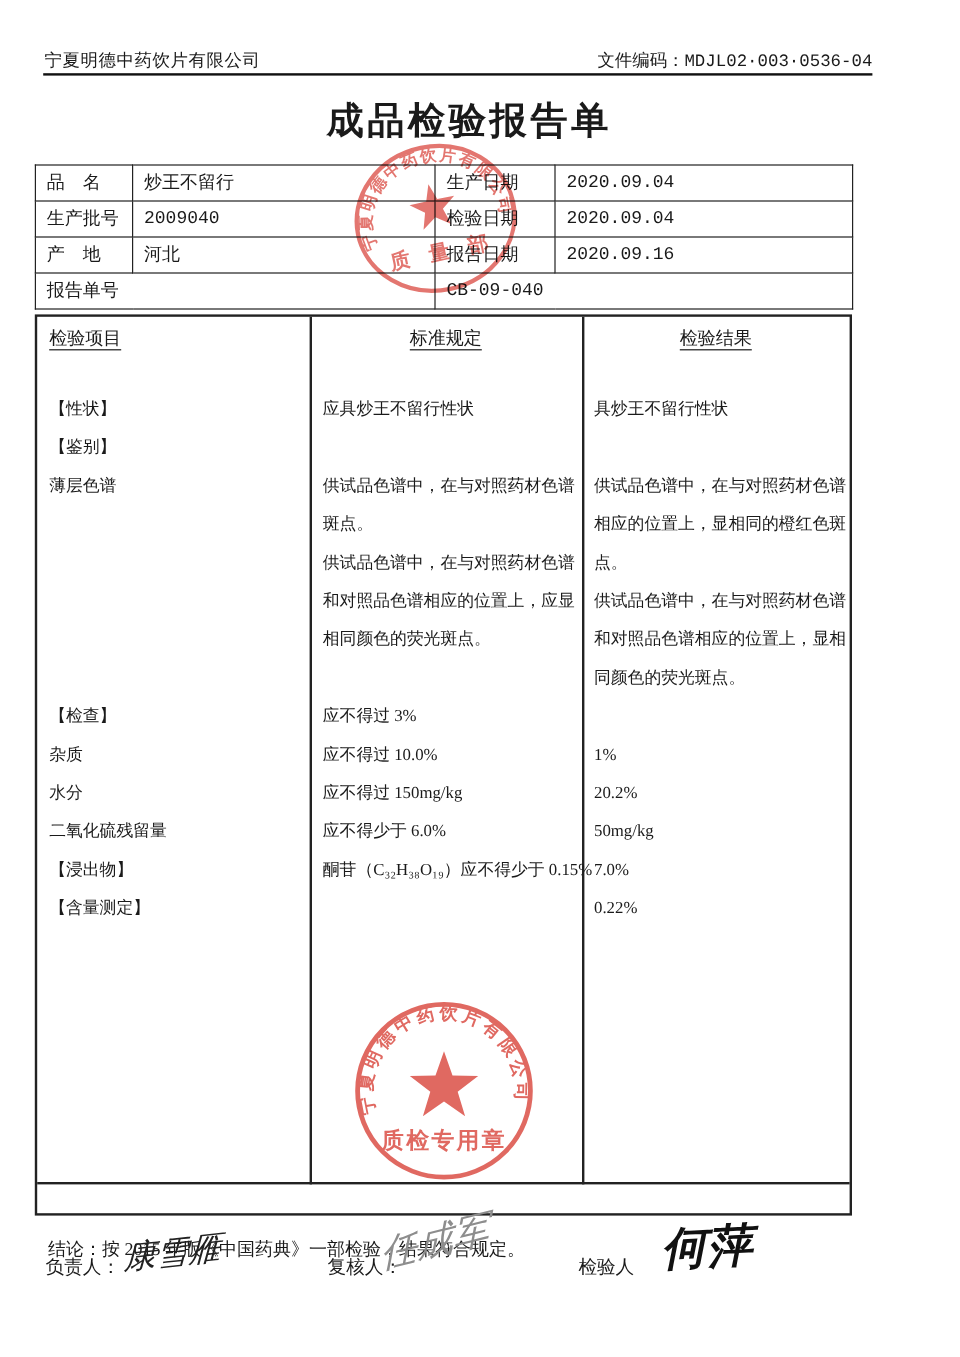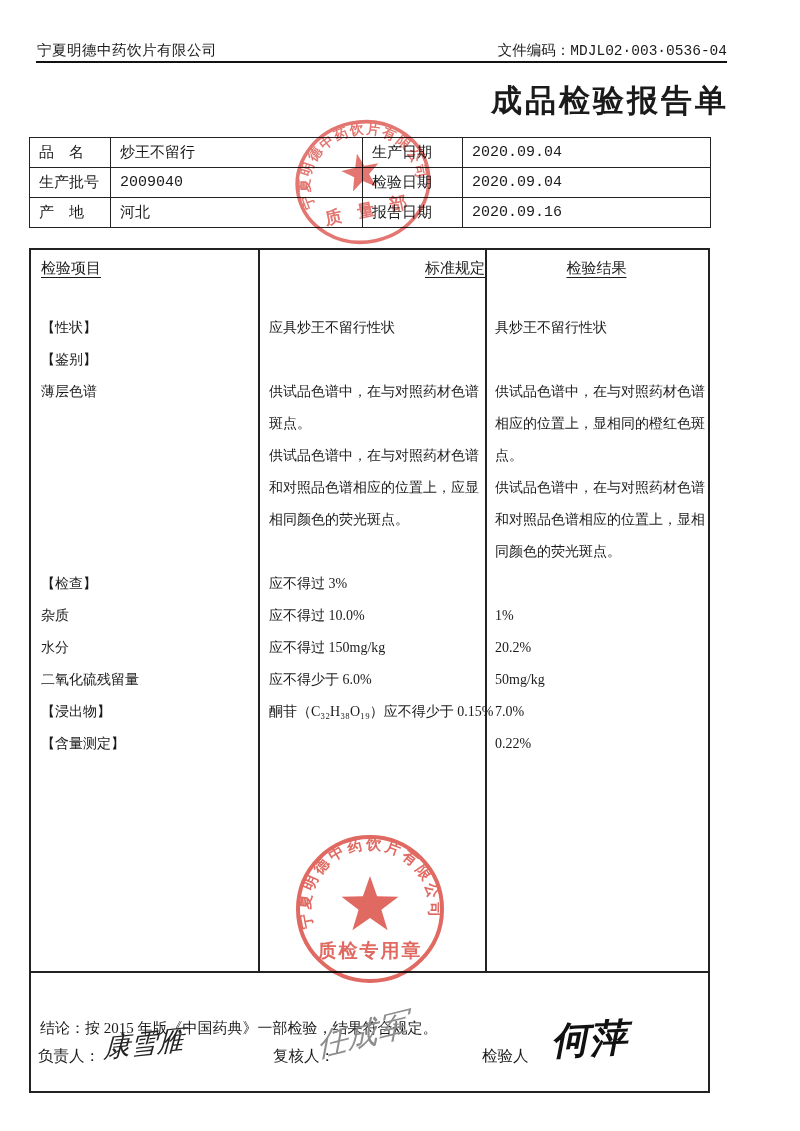--- a/index.html
+++ b/index.html
@@ -6,36 +6,36 @@
   .page {
     position:relative; width:800px; height:1131px; background:#ffffff;
     font-family:"Liberation Serif","DejaVu Serif",serif; color:#1a1a1a;
     overflow:hidden;
   }
   
   .hdr-company { position:absolute; left:37px; top:41px; font-size:14.5px; letter-spacing:0.5px; }
   .hdr-code    { position:absolute; right:73px; top:41px; font-size:14.5px; font-family:"Liberation Mono","DejaVu Sans Mono",monospace; }
   .hdr-code .cjk { font-family:"Liberation Serif","DejaVu Serif",serif; }
   .hdr-rule    { position:absolute; left:36px; top:61px; width:691px; height:2px; background:#111; }
-  .doc-title   { position:absolute; left:31px; top:80px; width:698px; text-align:right;
+  .doc-title   { position:absolute; left:42px; top:80px; width:698px; text-align:center;
                  font-size:31px; font-weight:bold; letter-spacing:3px; }
   
   .info-table { position:absolute; left:29px; top:137px; width:681px;
                 border-collapse:collapse; table-layout:fixed;font-family:Liberation Mono, monospace; }
   .info-table td { border:1.6px solid #222; height:29px; font-size:15px; padding:0 0 0 9px; white-space:nowrap; overflow:hidden; }
   
-  .main-table { position:absolute; left:29px; top:248px; width:681px; height:845px;
+  .main-table { position:absolute; left:29px; top:262px; width:681px; height:751px;
                 border:2px solid #222; box-sizing:border-box; }
   .vline { position:absolute; top:0; width:1.6px; height:723px; background:#222; }
   .vline.v1 { left:227px; } .vline.v2 { left:454px; }
   .hline-conc { position:absolute; top:721px; left:0; width:100%; height:1.6px; background:#222; }
   .mt-head { position:absolute; top:9px; font-size:15px; }
   .mt-head span { text-decoration:underline; text-underline-offset:4px; }
   .mt-head.h1 { left:10px; }
-  .mt-head.h2 { left:227px; width:227px; text-align:right; }
+  .mt-head.h2 { left:227px; width:227px; text-align:center; }
   .mt-head.h3 { left:454px; width:223px; text-align:center; }
   .mt-col { position:absolute; top:62px; box-sizing:border-box; }
   .mt-col.c1 { left:0;     width:227px; padding-left:10px; }
   .mt-col.c2 { left:227px; width:227px; padding-left:11px; }
   .mt-col.c3 { left:454px; width:223px; padding-left:10px; }
   .tline { height:32px; line-height:32px; font-size:14px; white-space:nowrap; }
   .conclusion { position:absolute; top:725px; left:9px; height:26px; line-height:26px; font-size:15px; white-space:nowrap;margin-top:40px; }
   
   .foot-label { position:absolute; top:1018px; font-size:15.5px;margin-top:28px; }
   .fl1 { left:38px; } .fl2 { left:273px; } .fl3 { left:482px; }
@@ -76,20 +76,24 @@
       <td>生产批号</td>
       <td>2009040</td>
       <td>检验日期</td>
       <td>2020.09.04</td>
     </tr>
     <tr>
       <td>产　地</td>
       <td>河北</td>
       <td>报告日期</td>
       <td>2020.09.16</td>
+    </tr>
+    <tr style="height:27px">
+      <td colspan="2">报告单号</td>
+      <td colspan="2">CB-09-040</td>
     </tr>
   </tbody>
     </table>
 
   <div class="main-table">
     <div class="vline v1"></div>
     <div class="vline v2"></div>
     <div class="hline-conc"></div>
     <div class="mt-head h1"><span>检验项目</span></div>
     <div class="mt-head h2"><span>标准规定</span></div>

